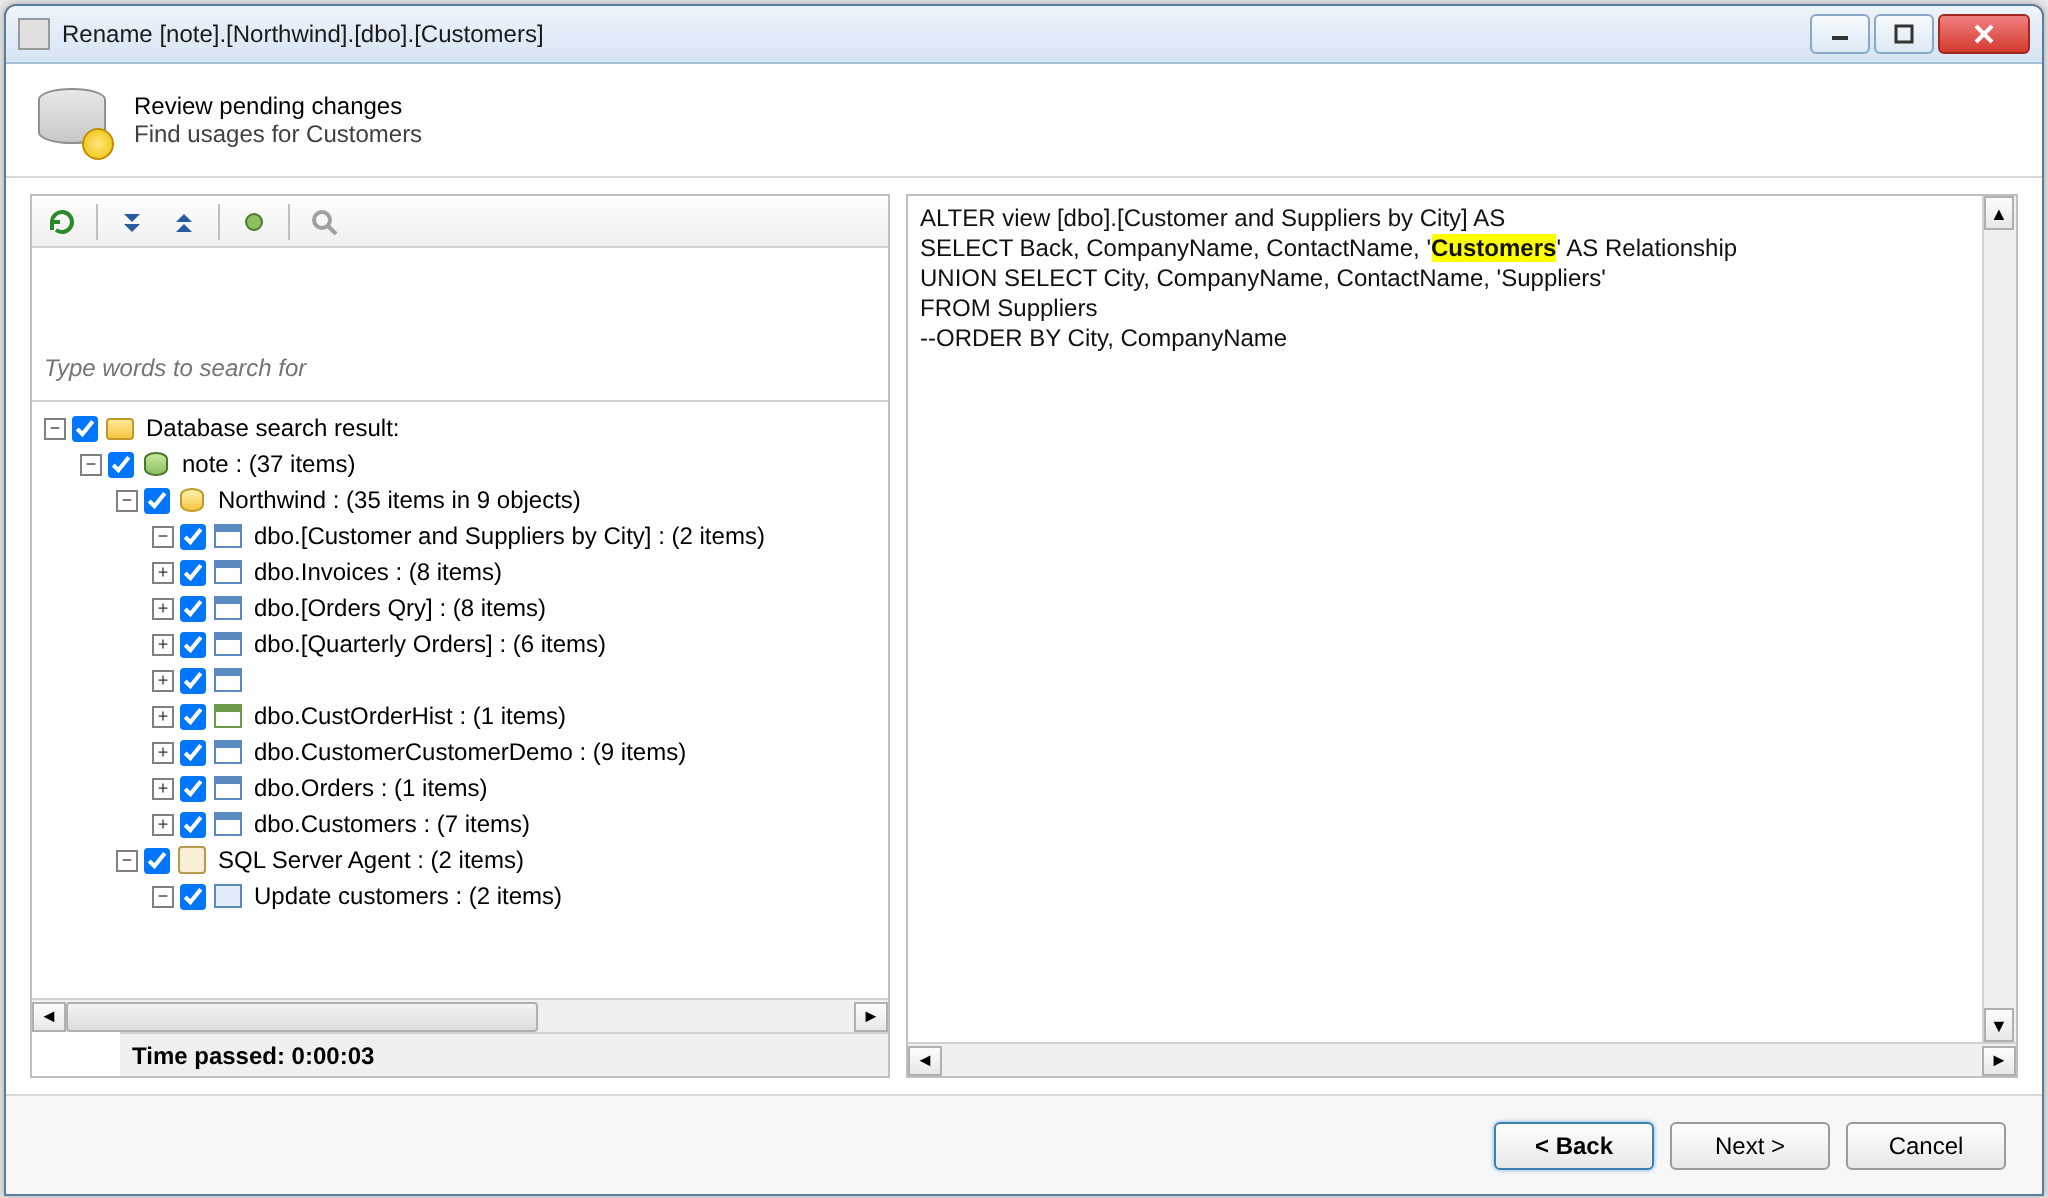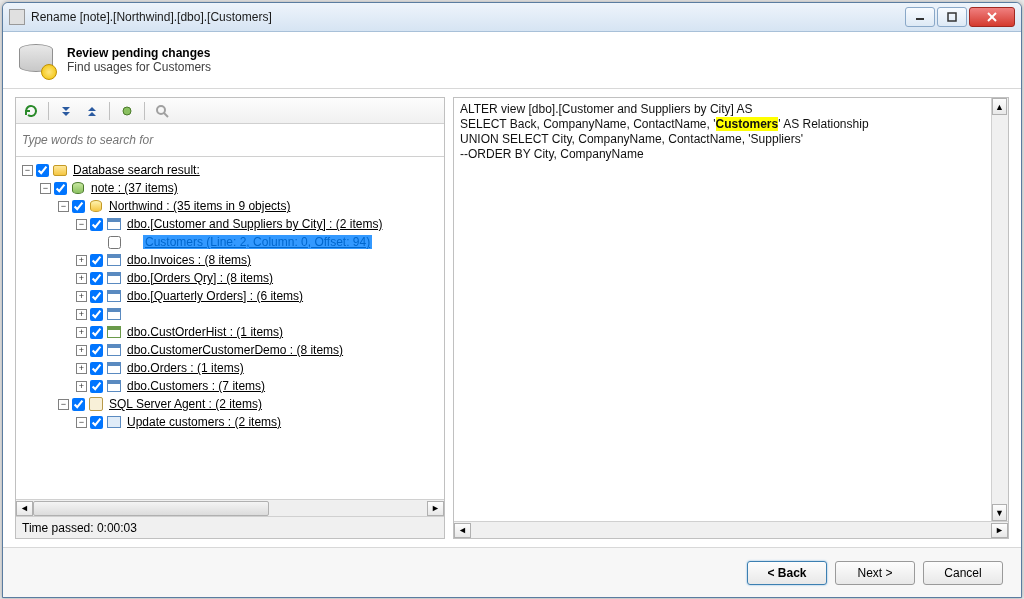--- a/index.html
+++ b/index.html
@@ -12,38 +12,38 @@
 .titlebar-text { flex: 1; color: #1a1a1a; font-size: 12px; }
 .titlebar-buttons { display: flex; gap: 2px; }
 .titlebar-btn { width: 30px; height: 20px; display: flex; align-items: center; justify-content: center; border: 1px solid #8aa8c8; background: linear-gradient(#f8fbff, #dde9f5); border-radius: 3px; cursor: pointer; }
 .titlebar-btn.close { width: 46px; background: linear-gradient(#f08080, #d43a2e); border-color: #a02820; }
 .titlebar-btn.close svg { stroke: #fff; }
 
 .header-strip { display: flex; align-items: center; padding: 8px 14px; gap: 10px; background: #fff; border-bottom: 1px solid #d8d8d8; }
 .db-icon { width: 40px; height: 40px; position: relative; }
 .db-icon .cyl { width: 34px; height: 28px; background: linear-gradient(#e8e8e8, #c8c8c8); border: 1px solid #909090; border-radius: 50%/20%; position: absolute; top: 4px; left: 2px; }
 .db-icon .bulb { width: 16px; height: 16px; background: radial-gradient(#ffe680, #f0c000); border: 1px solid #c09000; border-radius: 50%; position: absolute; bottom: 0; right: 0; }
-.header-text h3 { font-size: 12px; font-weight: bold; }
+.header-text h3 { font-size: 12px; font-weight: normal; }
 .header-text p { font-size: 12px; color: #404040; }
 
 .content { flex: 1; display: flex; flex-direction: column; padding: 8px 12px; gap: 6px; min-height: 0; }
 .panes { flex: 1; display: flex; gap: 8px; min-height: 0; }
 
 .left-pane { width: 430px; display: flex; flex-direction: column; border: 1px solid #c0c0c0; background: #fff; }
 .toolbar { height: 26px; display: flex; align-items: center; padding: 0 4px; gap: 4px; border-bottom: 1px solid #d0d0d0; background: linear-gradient(#fdfdfd, #f0f0f0); }
 .toolbar-btn { width: 22px; height: 22px; display: flex; align-items: center; justify-content: center; cursor: pointer; border-radius: 2px; }
 .toolbar-sep { width: 1px; height: 18px; background: #c0c0c0; margin: 0 2px; }
-.search-input { width: 100%; height: 22px; border: none; padding: 16px 6px; font-style: italic; color: #888; outline: none; }
+.search-input { width: 100%; height: 22px; border: none; padding: 16px 6px; font-style: italic; color: #888; outline: none; margin-top: 44px; }
 .search-row { border-bottom: 1px solid #d0d0d0; }
 
 .tree-wrap { flex: 1; overflow: auto; position: relative; }
 .tree { padding: 4px 2px; white-space: nowrap; }
 .tree-row { display: flex; align-items: center; height: 18px; }
 .tree-row.selected .lbl { background: #3399ff; color: #fff; }
-.tree-row .lbl { padding: 0 2px; text-decoration: underline; }
+.tree-row .lbl { padding: 0 2px; }
 .tree-row .lbl.link { color: #0066cc; text-decoration: underline; }
 .indent { display: inline-block; flex-shrink: 0; }
 .exp { width: 11px; height: 11px; border: 1px solid #808080; background: #fff; display: inline-flex; align-items: center; justify-content: center; font-size: 9px; line-height: 1; margin-right: 3px; cursor: pointer; color: #333; flex-shrink: 0; }
 .exp.leaf { border: none; background: transparent; }
 .chk { width: 13px; height: 13px; margin-right: 3px; flex-shrink: 0; }
 .nicon { width: 16px; height: 16px; margin-right: 3px; display: inline-flex; align-items: center; justify-content: center; flex-shrink: 0; }
 .ic-folder { background: linear-gradient(#ffe89a, #f5c642); border: 1px solid #c49a26; border-radius: 2px; width: 14px; height: 11px; }
 .ic-db { width: 12px; height: 12px; background: linear-gradient(#fff3b0, #f5c642); border: 1px solid #c49a26; border-radius: 50%/30%; }
 .ic-table { width: 14px; height: 12px; background: #fff; border: 1px solid #5a8ac0; position: relative; }
 .ic-table::before { content: ""; position: absolute; top: 0; left: 0; right: 0; height: 3px; background: #5a8ac0; }
@@ -51,21 +51,21 @@
 .ic-proc::before { content:""; position:absolute; top:0; left:0; right:0; height:3px; background:#6a9a4a; }
 .ic-arrow-g { width: 12px; height: 12px; }
 .ic-agent { width: 14px; height: 14px; background: #f8f0d8; border: 1px solid #b89a4a; border-radius: 2px; }
 .ic-job { width: 14px; height: 12px; background: #e0ecf8; border: 1px solid #5a8ac0; }
 
 .hscroll { height: 17px; background: #f0f0f0; border-top: 1px solid #d0d0d0; display: flex; align-items: center; }
 .hscroll .arrow-btn { width: 17px; height: 15px; background: linear-gradient(#fdfdfd,#e8e8e8); border: 1px solid #b0b0b0; display:flex; align-items:center; justify-content:center; cursor:pointer; font-size:9px; }
 .hscroll .track { flex: 1; height: 15px; background: #efefef; position: relative; }
 .hscroll .thumb { position: absolute; left: 0; top: 0; bottom: 0; width: 60%; background: linear-gradient(#f4f4f4,#dcdcdc); border: 1px solid #b0b0b0; border-radius: 2px; }
 
-.status { height: 22px; background: #f0f0f0; border-top: 1px solid #d0d0d0; display: flex; align-items: center; padding: 0 6px; font-weight: normal; }
+.status { height: 22px; background: #f0f0f0; border-top: 1px solid #d0d0d0; display: flex; align-items: center; padding: 0 6px; font-weight: bold; margin-left: 44px; }
 
 .right-pane { flex: 1; display: flex; flex-direction: column; border: 1px solid #c0c0c0; background: #fff; position: relative; }
 .code-view { flex: 1; padding: 4px 6px; font-family: "Segoe UI", sans-serif; font-size: 12px; color: #111; overflow: auto; white-space: nowrap; }
 .code-line { line-height: 15px; }
 .hl { background: #ffff00; font-weight: bold; }
 .hl-red { color: #d00000; font-weight: bold; }
 .vscroll { position: absolute; right: 0; top: 0; bottom: 17px; width: 17px; background: #f0f0f0; border-left: 1px solid #d0d0d0; }
 .vscroll .varrow { width:15px; height:17px; background:linear-gradient(#fdfdfd,#e8e8e8); border:1px solid #b0b0b0; display:flex; align-items:center; justify-content:center; font-size:9px; cursor:pointer; }
 .vscroll .vtrack { position:absolute; top:17px; bottom:17px; left:0; right:0; }
 .right-hscroll { height:17px; background:#f0f0f0; border-top:1px solid #d0d0d0; display:flex; align-items:center; }
@@ -189,27 +189,20 @@
             <div class="tree-row">
                 <span class="indent" style="width:58px"></span>
                 <span class="exp">−</span>
                 <input type="checkbox" class="chk" checked="" style="">
                 <span class="nicon">
                   <span class="ic-table"></span>
                 </span>
                 <span class="lbl">dbo.[Customer and Suppliers by City] : (2 items)</span>
               </div>
 
-            <div class="tree-row selected">
-                <span class="indent" style="width:76px"></span>
-                <span class="exp leaf"></span>
-                <input type="checkbox" class="chk" style="">
-                <span class="nicon"></span>
-                <span class="lbl link">Customers (Line: 2, Column: 0, Offset: 94)</span>
-              </div>
 
 
             <div class="tree-row">
                 <span class="indent" style="width:58px"></span>
                 <span class="exp">+</span>
                 <input type="checkbox" class="chk" checked="" style="">
                 <span class="nicon">
                   <span class="ic-table"></span>
                 </span>
                 <span class="lbl">dbo.Invoices : (8 items)</span>
@@ -254,21 +247,21 @@
                 <span class="lbl">dbo.CustOrderHist : (1 items)</span>
               </div>
 
             <div class="tree-row">
                 <span class="indent" style="width:58px"></span>
                 <span class="exp">+</span>
                 <input type="checkbox" class="chk" checked="" style="">
                 <span class="nicon">
                   <span class="ic-table"></span>
                 </span>
-                <span class="lbl">dbo.CustomerCustomerDemo : (8 items)</span>
+                <span class="lbl">dbo.CustomerCustomerDemo : (9 items)</span>
               </div>
 
             <div class="tree-row">
                 <span class="indent" style="width:58px"></span>
                 <span class="exp">+</span>
                 <input type="checkbox" class="chk" checked="" style="">
                 <span class="nicon">
                   <span class="ic-table"></span>
                 </span>
                 <span class="lbl">dbo.Orders : (1 items)</span>
@@ -315,20 +308,21 @@
         <div class="status">
             <span>Time passed: 0:00:03</span>
           </div>
       </div>
 
       <div class="right-pane">
         <div class="code-view">
           <div class="code-line">ALTER view [dbo].[Customer and Suppliers by City] AS</div>
           <div class="code-line"><span>SELECT Back, CompanyName, ContactName, '</span><span class="hl">Customers</span><span>' AS Relationship</span></div>
           <div class="code-line">UNION SELECT City, CompanyName, ContactName, 'Suppliers'</div>
+          <div class="code-line">FROM Suppliers</div>
           <div class="code-line">--ORDER BY City, CompanyName</div>
         </div>
         <div class="vscroll">
           <div class="varrow">▲</div>
           <div class="vtrack"></div>
           <div class="varrow" style="position:absolute;bottom:0">▼</div>
         </div>
         <div class="right-hscroll">
           <div class="arrow-btn">◄</div>
           <div class="spacer"></div>

